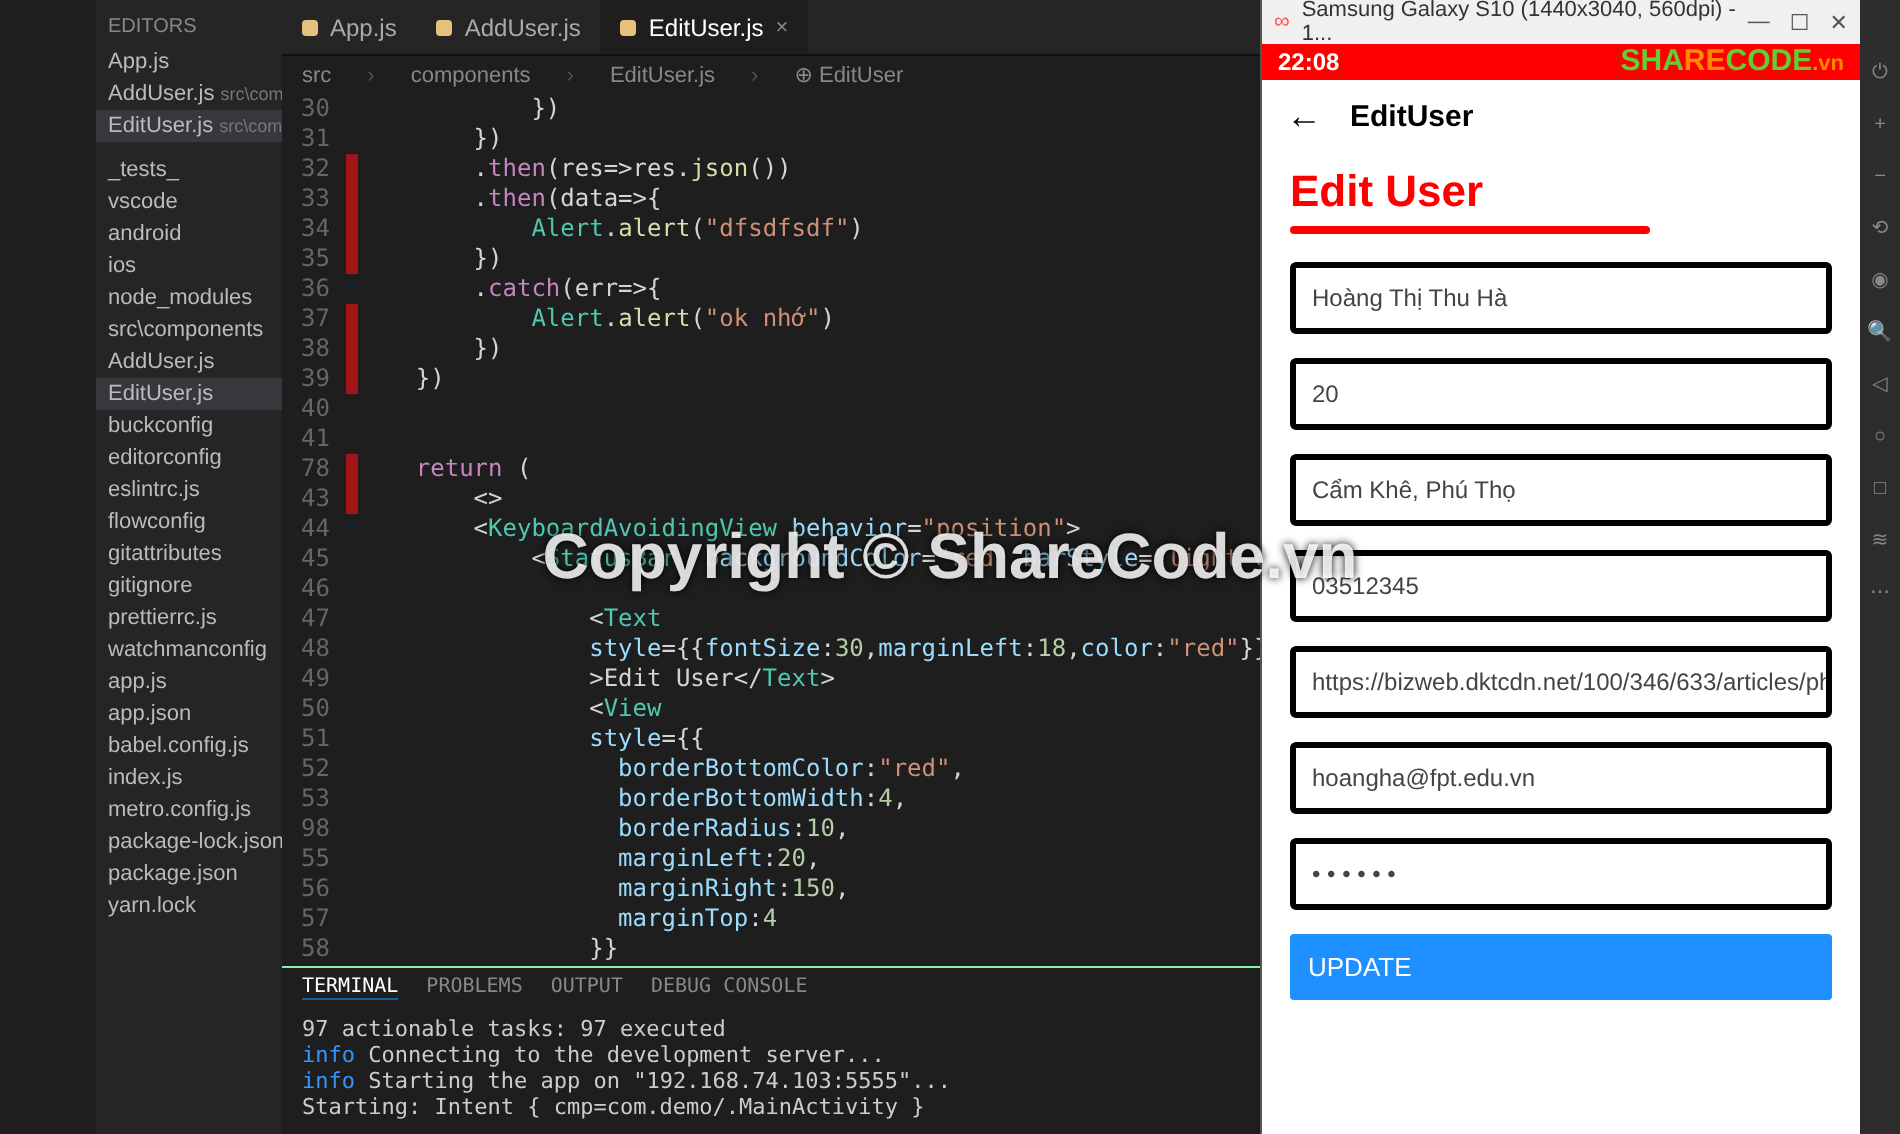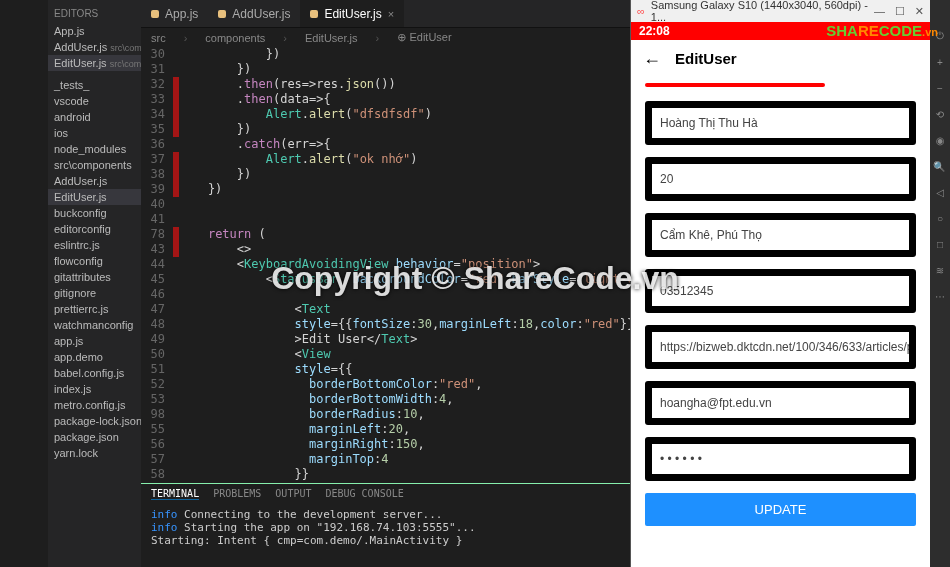--- a/index.html
+++ b/index.html
@@ -34,26 +34,26 @@
 .termbody .info { color: #3794ff; }
 .emulator { width: 300px; background: #fff; display: flex; flex-direction: column; border-left: 1px solid #555; }
 .emutitle { height: 22px; background: #f0f0f0; display: flex; align-items: center; padding: 0 6px; font-size: 11px; color: #333; gap: 6px; }
 .wincontrols { margin-left: auto; display: flex; gap: 10px; font-size: 11px; color: #555; }
 .statusbar { background: #f00; color: #fff; font-size: 12px; padding: 2px 8px; font-weight: bold; }
 .appbar { display: flex; align-items: center; padding: 8px 12px; gap: 14px; color: #000; font-size: 15px; font-weight: 600; }
 .appbar .back { font-size: 18px; }
 .content { padding: 6px 14px; }
 .h1 { color: #f00; font-size: 22px; font-weight: 600; margin-bottom: 4px; }
 .line { width: 180px; height: 4px; background: #f00; border-radius: 8px; margin-bottom: 14px; }
-.field { border: 7px solid #000000; border-radius: 3px; padding: 8px 8px; margin-bottom: 12px; font-size: 12px; color: #444; white-space: nowrap; overflow: hidden; }
-.update { background: #1e90ff; color: #fff; text-align: center; padding: 9px; font-size: 13px; border-radius: 2px; cursor: pointer; }
+.field { border: 3px solid #000000; border-radius: 3px; padding: 8px 8px; margin-bottom: 12px; font-size: 12px; color: #444; white-space: nowrap; overflow: hidden; }
+.update { background: #1e90ff; color: #fff; text-align: left; padding: 9px; font-size: 13px; border-radius: 2px; cursor: pointer; }
 .rightbar { width: 20px; background: #2d2d2d; display: flex; flex-direction: column; align-items: center; padding-top: 30px; gap: 14px; }
 .rightbar div { width: 12px; height: 12px; color: #888; font-size: 10px; display: flex; align-items: center; justify-content: center; }
 .watermark { position: absolute; top: 260px; left: 50%; transform: translateX(-50%); font-size: 32px; color: rgba(255,255,255,0.85); font-weight: bold; pointer-events: none; text-shadow: 0 0 4px #000; }
-.logo { position: absolute; top: 22px; right: 12px; font-size: 15px; font-weight: bold; }
+.logo { position: absolute; top: 22px; right: 28px; font-size: 15px; font-weight: bold; }
 .logo .g { color: #6c3; } .logo .o { color: #f80; }
 </style>
 </head>
 <body>
 
 <div class="root">
   <div class="sidebar">
     <div class="hdr">EDITORS</div>
     <div id="openeds">
         <div class="item">App.js</div>
@@ -72,21 +72,21 @@
         <div class="item active">EditUser.js</div>
         <div class="item">buckconfig</div>
         <div class="item">editorconfig</div>
         <div class="item">eslintrc.js</div>
         <div class="item">flowconfig</div>
         <div class="item">gitattributes</div>
         <div class="item">gitignore</div>
         <div class="item">prettierrc.js</div>
         <div class="item">watchmanconfig</div>
         <div class="item">app.js</div>
-        <div class="item">app.demo</div>
+        <div class="item">app.json</div>
         <div class="item">babel.config.js</div>
         <div class="item">index.js</div>
         <div class="item">metro.config.js</div>
         <div class="item">package-lock.json</div>
         <div class="item">package.json</div>
         <div class="item">yarn.lock</div>
       </div>
   </div>
 
   <div class="editor">
@@ -170,20 +170,21 @@
       <div class="codetext" id="codetext"><div>            })</div><div>        })</div><div>        .<span class="k">then</span>(res=&gt;res.<span class="y">json</span>())</div><div>        .<span class="k">then</span>(data=&gt;{</div><div>            <span class="t">Alert</span>.<span class="y">alert</span>(<span class="s">"dfsdfsdf"</span>)</div><div>        })</div><div>        .<span class="k">catch</span>(err=&gt;{</div><div>            <span class="t">Alert</span>.<span class="y">alert</span>(<span class="s">"ok nhớ"</span>)</div><div>        })</div><div>    })</div><div>&nbsp;</div><div>&nbsp;</div><div>    <span class="k">return</span> (</div><div>        &lt;&gt;</div><div>        &lt;<span class="t">KeyboardAvoidingView</span> <span class="p">behavior</span>=<span class="s">"position"</span>&gt;</div><div>            &lt;<span class="t">StatusBar</span>  <span class="p">backgroundColor</span>=<span class="s">"red"</span> <span class="p">barStyle</span>=<span class="s">"light-content"</span> /&gt;</div><div>&nbsp;</div><div>                &lt;<span class="t">Text</span></div><div>                <span class="p">style</span>={{<span class="p">fontSize</span>:<span class="n">30</span>,<span class="p">marginLeft</span>:<span class="n">18</span>,<span class="p">color</span>:<span class="s">"red"</span>}}</div><div>                &gt;Edit User&lt;/<span class="t">Text</span>&gt;</div><div>                &lt;<span class="t">View</span></div><div>                <span class="p">style</span>={{</div><div>                  <span class="p">borderBottomColor</span>:<span class="s">"red"</span>,</div><div>                  <span class="p">borderBottomWidth</span>:<span class="n">4</span>,</div><div>                  <span class="p">borderRadius</span>:<span class="n">10</span>,</div><div>                  <span class="p">marginLeft</span>:<span class="n">20</span>,</div><div>                  <span class="p">marginRight</span>:<span class="n">150</span>,</div><div>                  <span class="p">marginTop</span>:<span class="n">4</span></div><div>                }}</div></div>
     </div>
     <div class="term">
       <div class="termtabs" id="ttabs">
           <span class="active">TERMINAL</span>
           <span>PROBLEMS</span>
           <span>OUTPUT</span>
           <span>DEBUG CONSOLE</span>
         </div>
       <div class="termbody" id="tbody">
+          <div>97 actionable tasks: 97 executed</div>
           <div><span class="info">info</span> Connecting to the development server...</div>
           <div><span class="info">info</span> Starting the app on "192.168.74.103:5555"...</div>
           <div>Starting: Intent { cmp=com.demo/.MainActivity }</div>
         </div>
     </div>
   </div>
 
   <div class="emulator">
     <div class="emutitle">
       <span style="color:#f55">∞</span>
@@ -193,20 +194,21 @@
         <span>☐</span>
         <span>✕</span>
       </div>
     </div>
     <div class="statusbar"><span>22:08</span></div>
     <div class="appbar">
       <span class="back">←</span>
       <span>EditUser</span>
     </div>
     <div class="content">
+      <div class="h1">Edit User</div>
       <div class="line"></div>
       <div id="fields">
           <div class="field">Hoàng Thị Thu Hà</div>
           <div class="field">20</div>
           <div class="field">Cẩm Khê, Phú Thọ</div>
           <div class="field">03512345</div>
           <div class="field">https://bizweb.dktcdn.net/100/346/633/articles/phu-kien-ch</div>
           <div class="field">hoangha@fpt.edu.vn</div>
           <div class="field">• • • • • •</div>
         </div>

